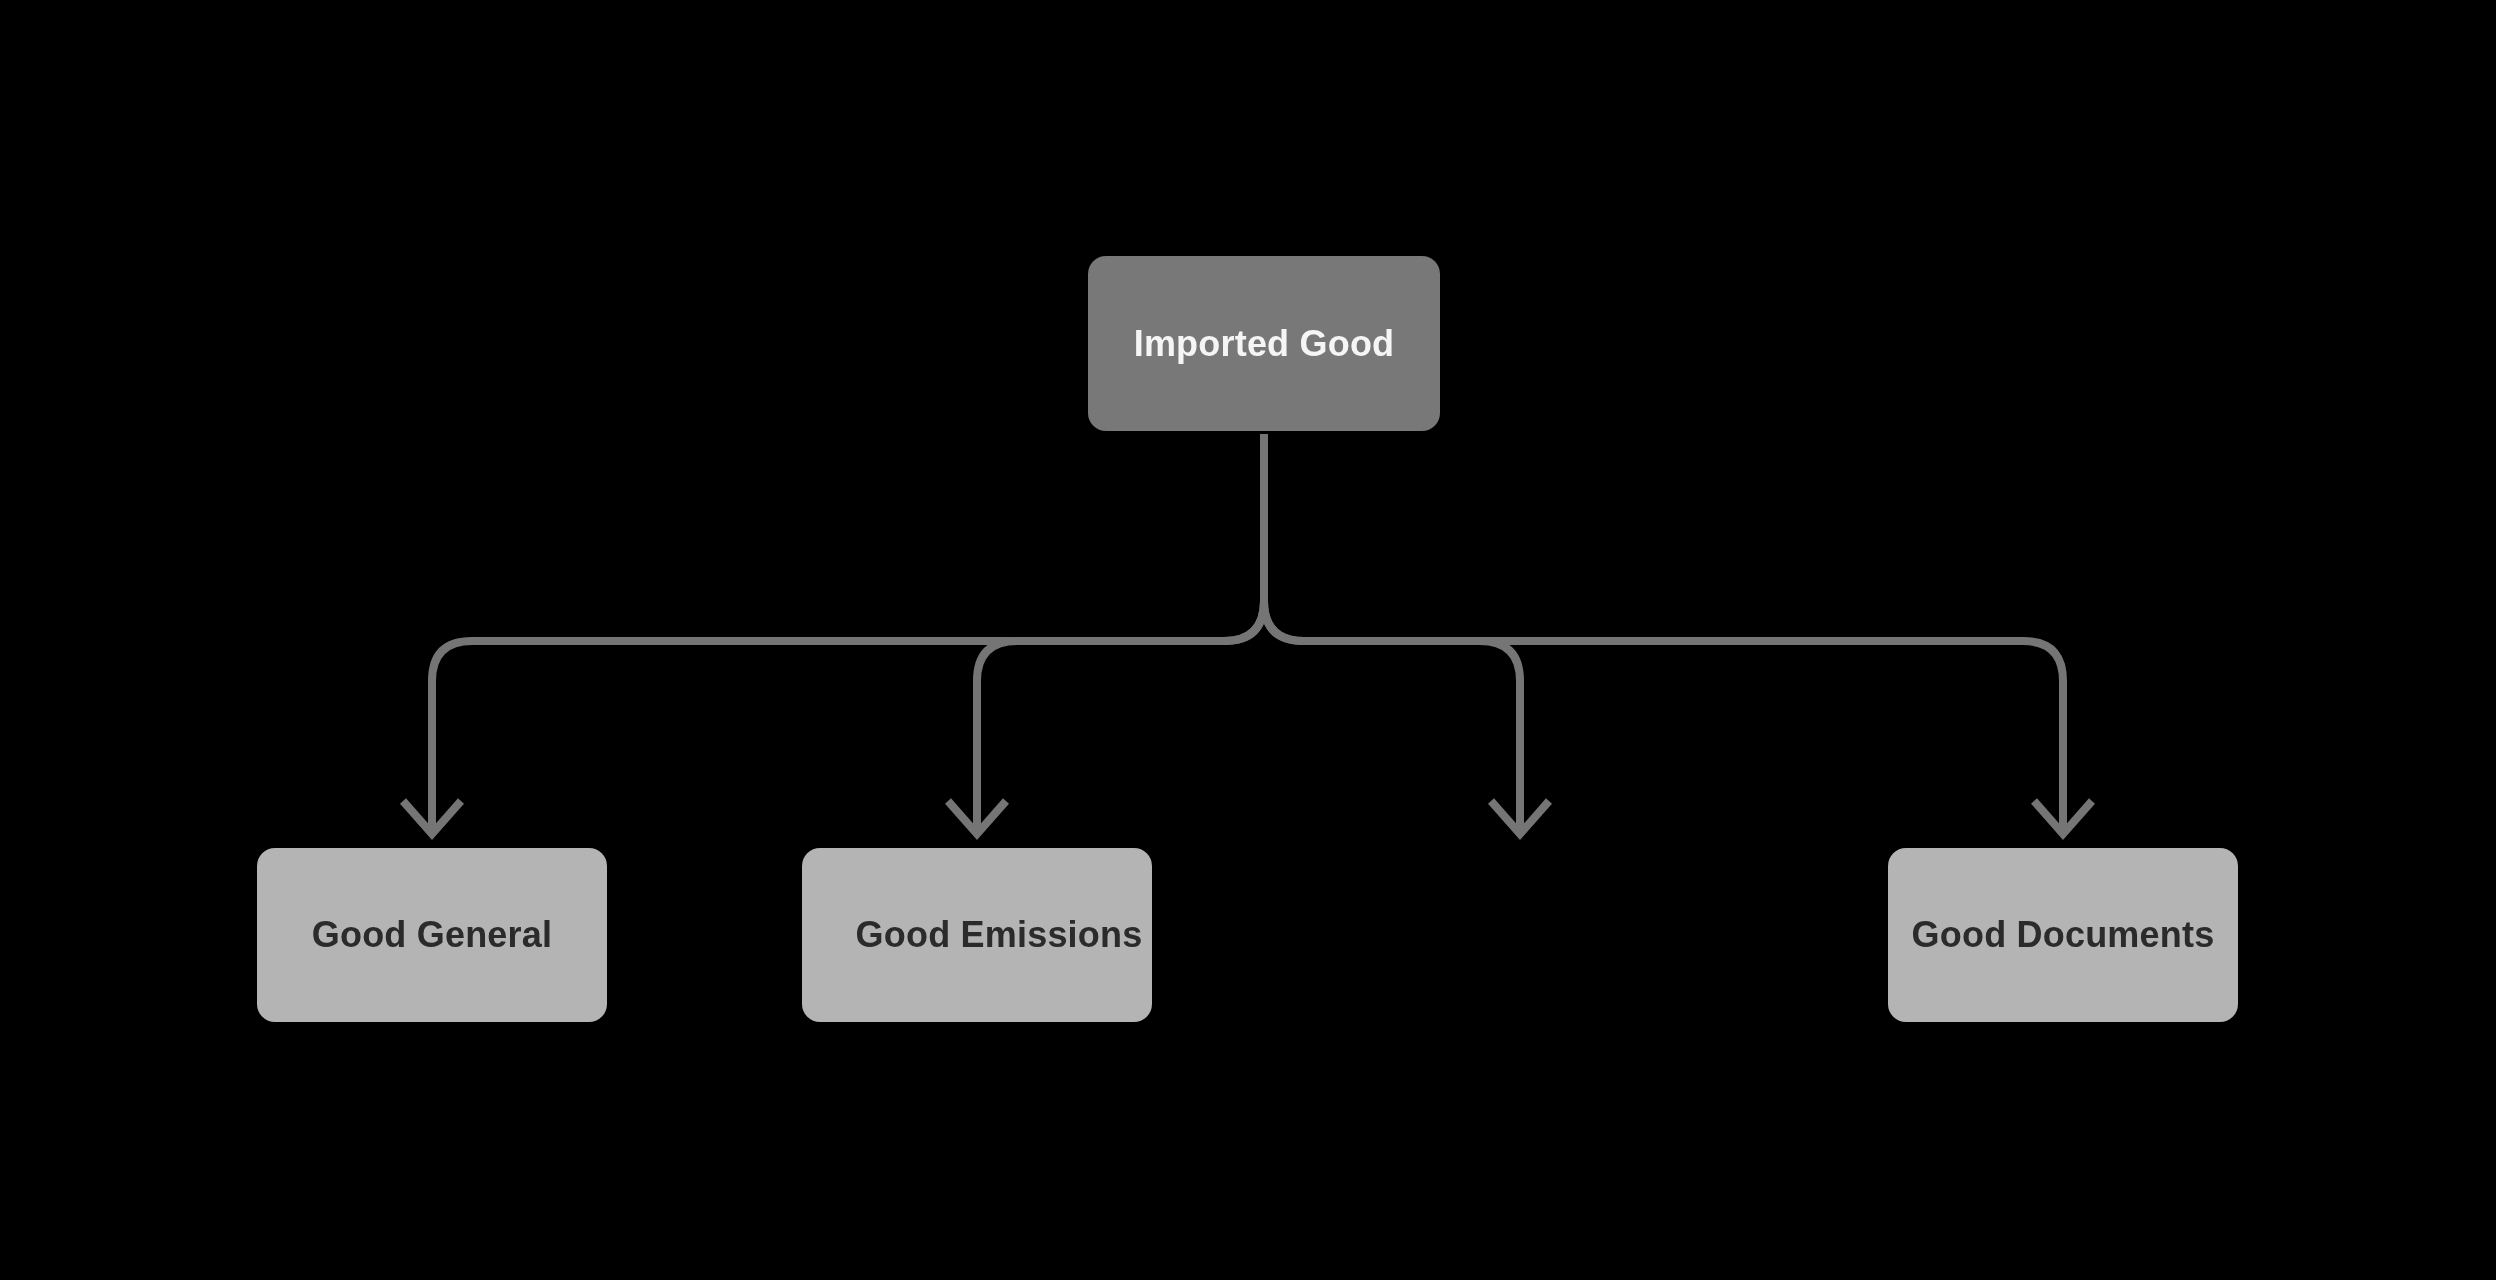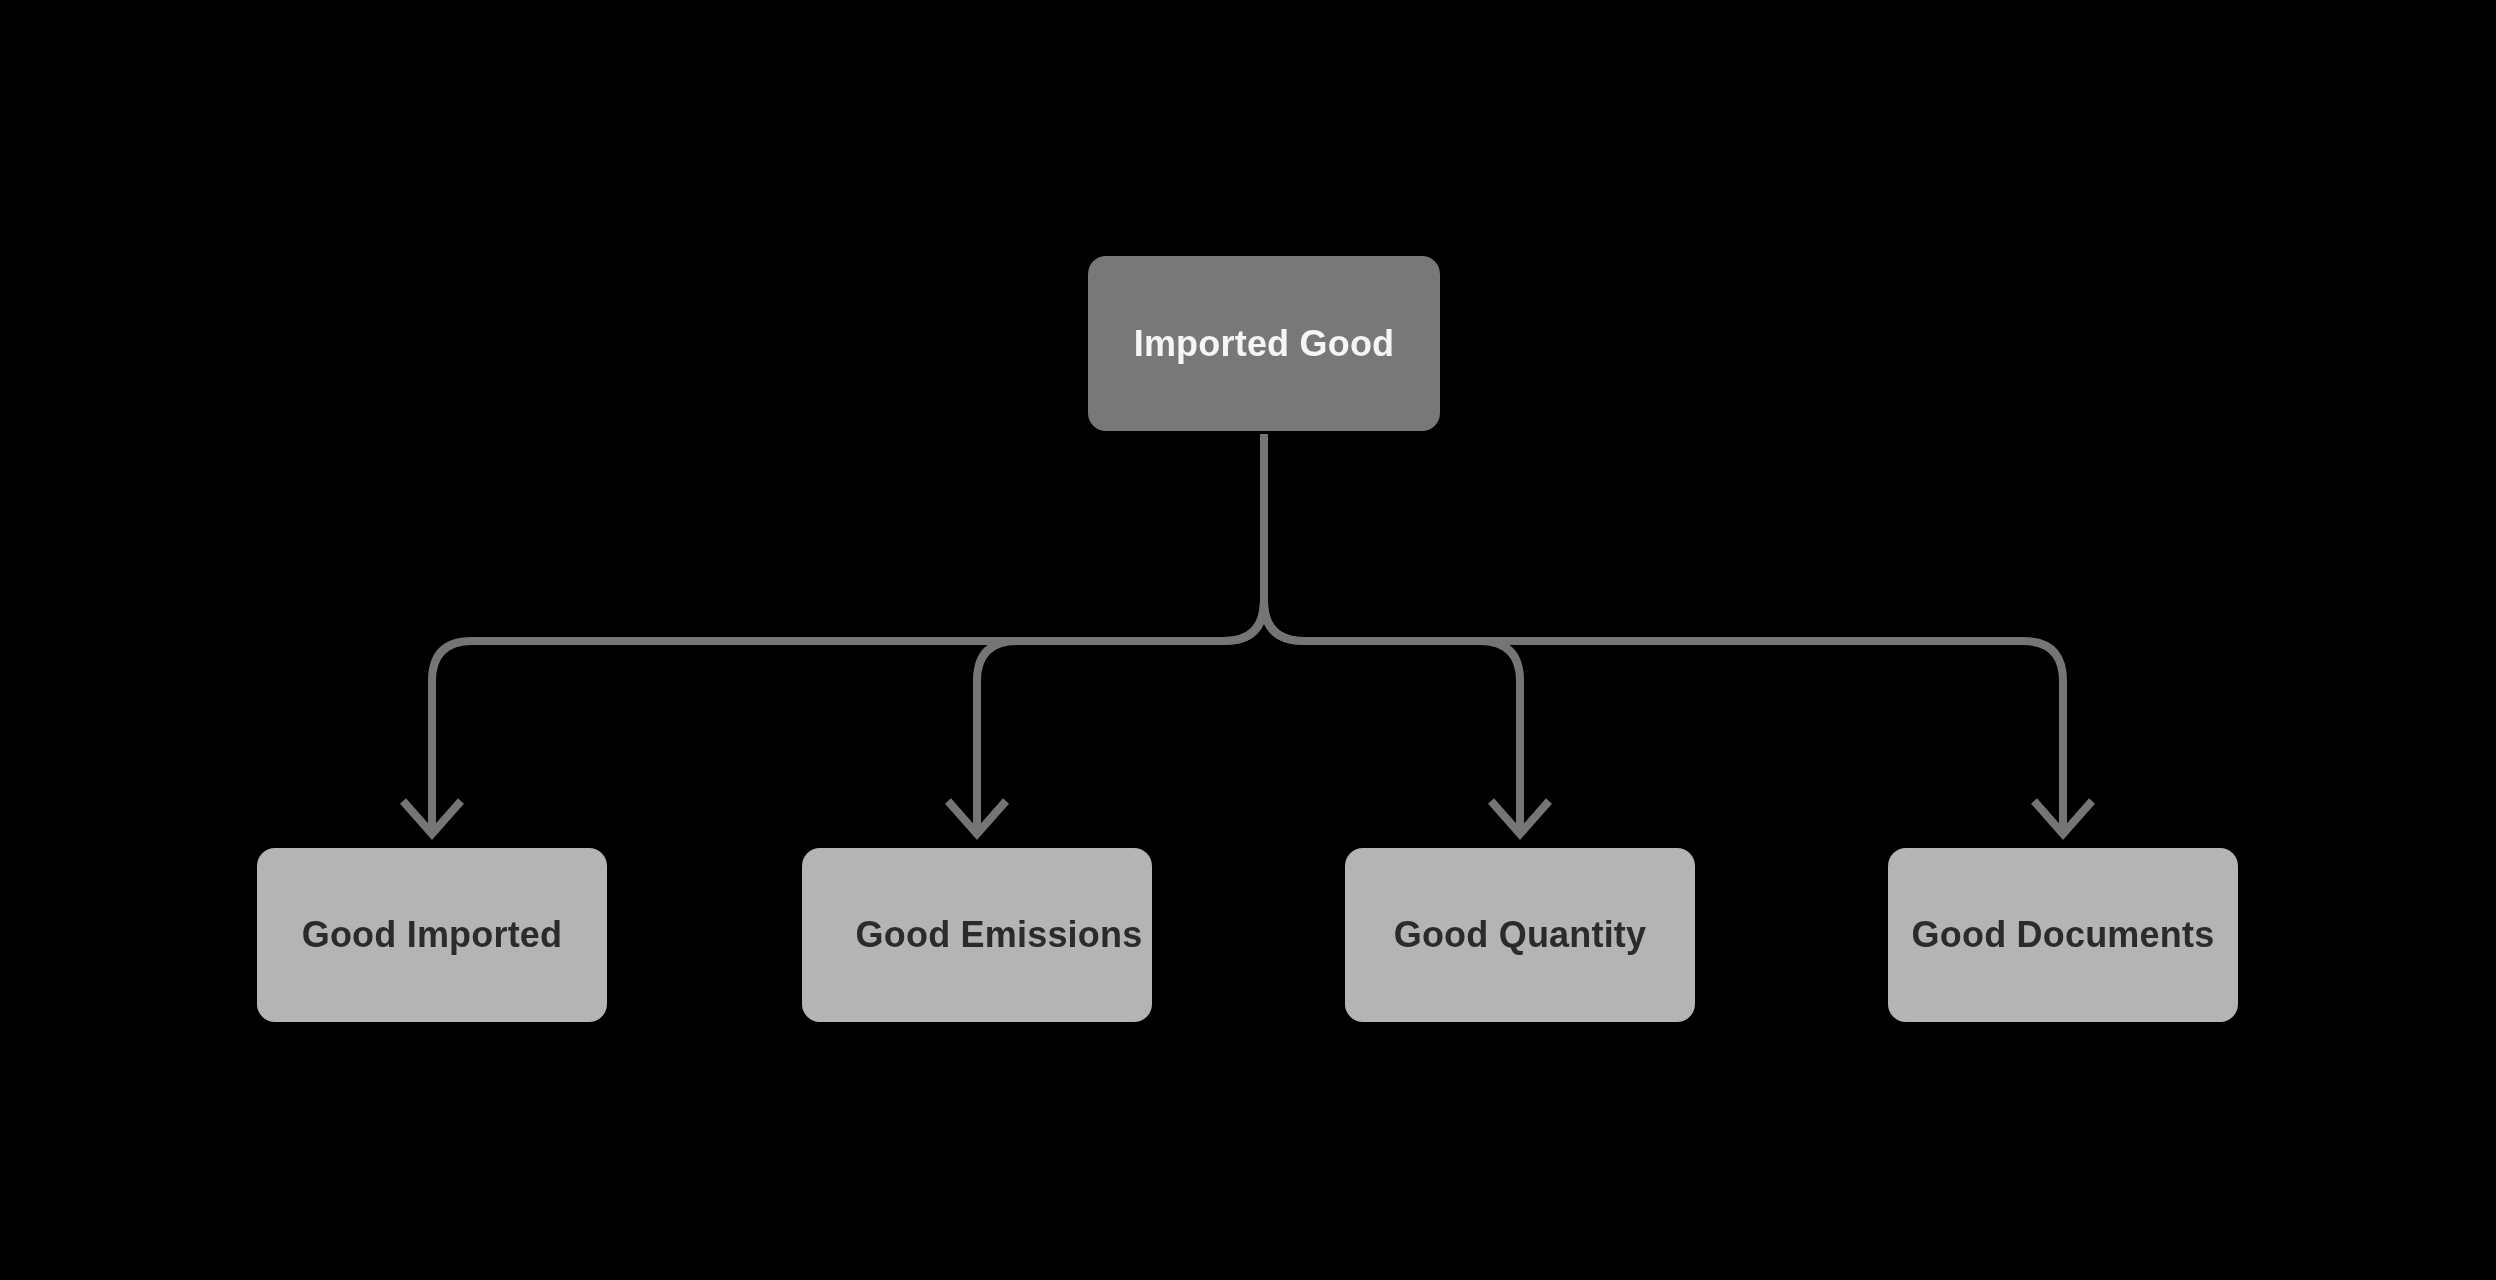--- a/index.html
+++ b/index.html
@@ -65,28 +65,25 @@
 
     <path d="M 1264 434 V 601 Q 1264 641 1304 641 H 2023 Q 2063 641 2063 681 V 834"></path>
     <path d="M 2034 801 L 2063 834 L 2092 801"></path>
   </svg>
 
   <div class="node node-root">
     <span>Imported Good</span>
   </div>
 
   <div class="node node-child node-child-0">
-    <span>Good Imported</span>
+    <span>Good General</span>
   </div>
 
   <div class="node node-child node-child-1">
     <span>Good Emissions</span>
   </div>
 
-  <div class="node node-child node-child-2">
-    <span>Good Quantity</span>
-  </div>
 
   <div class="node node-child node-child-3">
     <span>Good Documents</span>
   </div>
 
 </div>
 
 </body></html>

